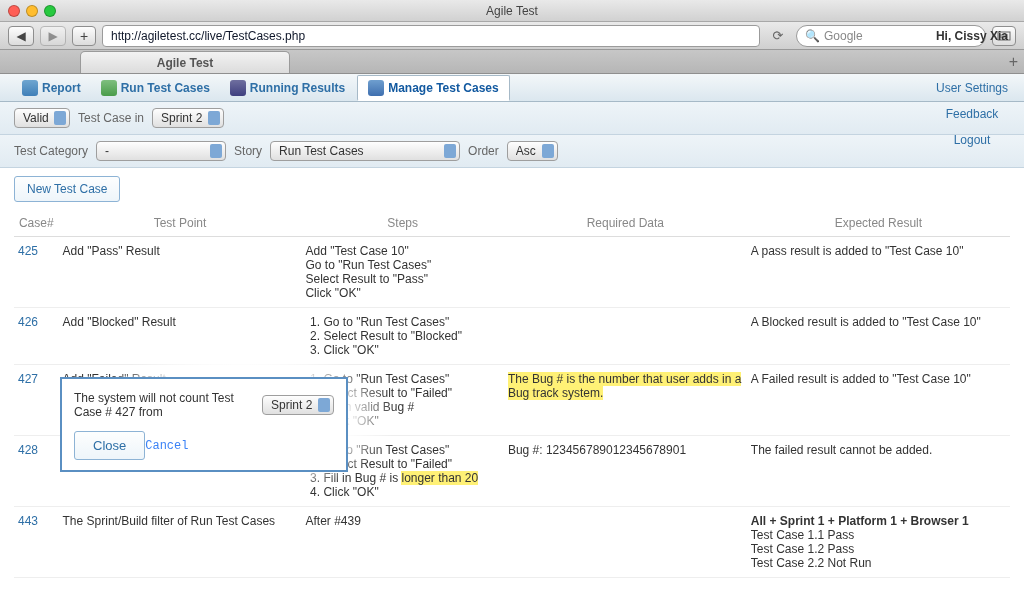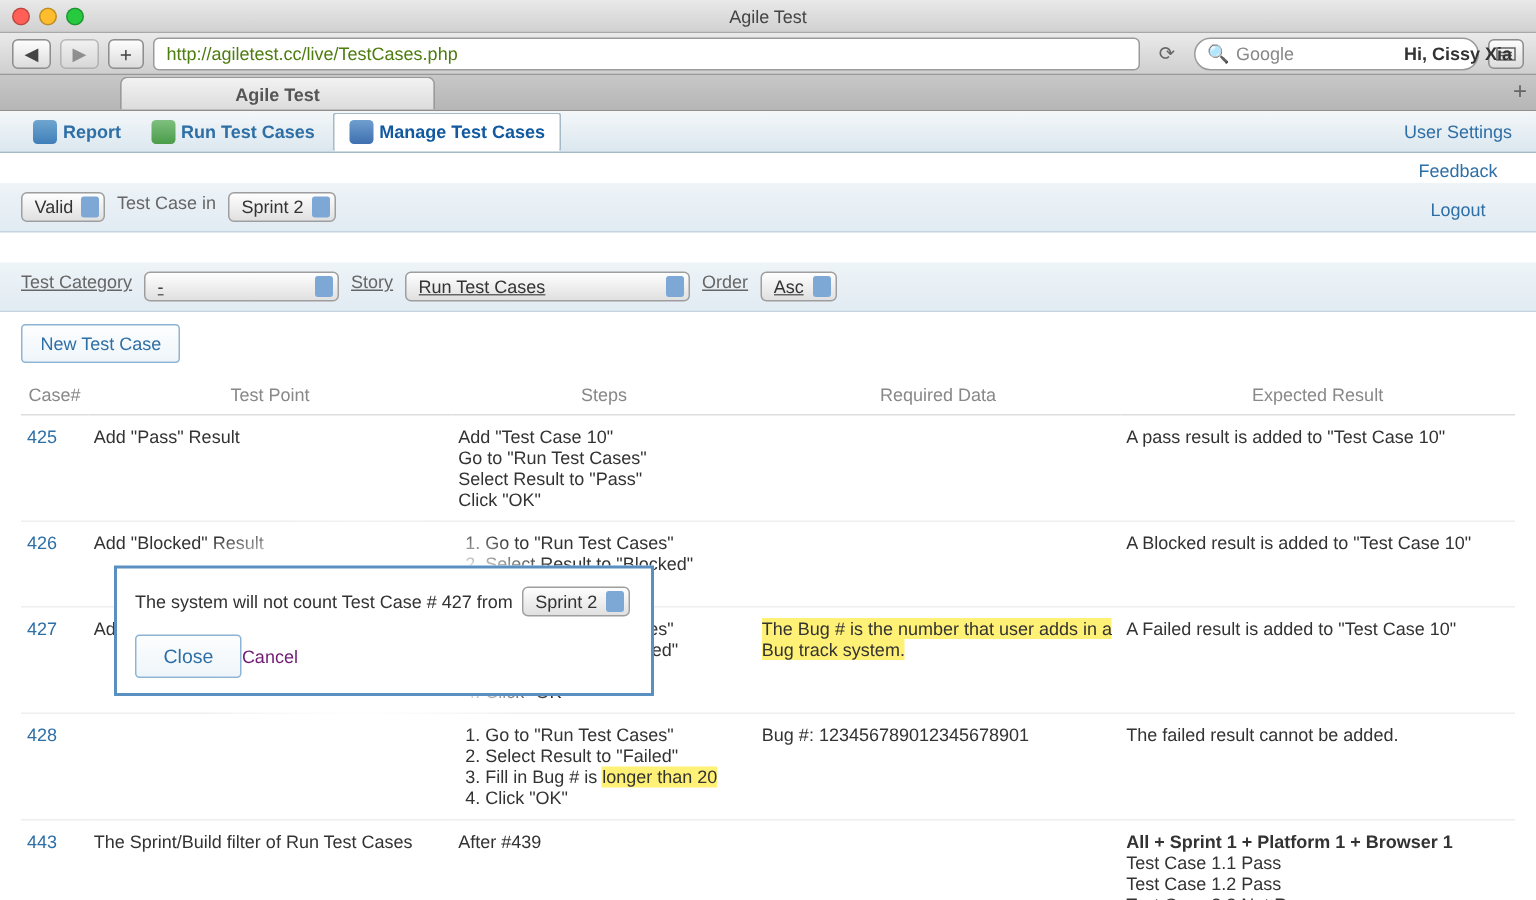--- a/index.html
+++ b/index.html
@@ -7,21 +7,21 @@
   
   .titlebar { height: 22px; background: linear-gradient(#e9e9e9,#d1d1d1); border-bottom:1px solid #a8a8a8; display:flex; align-items:center; position:relative; }
   .traffic { display:flex; gap:6px; margin-left:8px; }
   .tl { width:12px; height:12px; border-radius:50%; border:1px solid rgba(0,0,0,.25); }
   .tl.red{background:#ff5f56;} .tl.yel{background:#ffbd2e;} .tl.grn{background:#27c93f;}
   .wtitle { position:absolute; left:0; right:0; text-align:center; font-size:12px; color:#444; }
   
   .tbar { height:28px; background:linear-gradient(#eaeaea,#cfcfcf); border-bottom:1px solid #999; display:flex; align-items:center; gap:6px; padding:0 8px; }
   .navbtn { width:26px; height:20px; background:linear-gradient(#fdfdfd,#dcdcdc); border:1px solid #8e8e8e; border-radius:4px; display:flex; align-items:center; justify-content:center; font-size:12px; color:#444;}
   .plusbtn { width:24px; height:20px; background:linear-gradient(#fdfdfd,#dcdcdc); border:1px solid #8e8e8e; border-radius:4px; display:flex; align-items:center; justify-content:center; font-size:14px; color:#444;}
-  .urlbar { flex:1; height:22px; background:#fff; border:1px solid #9b9b9b; border-radius:4px; display:flex; align-items:center; padding:0 8px; font-size:12px; color:#4d7c0f;text-align:center; }
+  .urlbar { flex:1; height:22px; background:#fff; border:1px solid #9b9b9b; border-radius:4px; display:flex; align-items:center; padding:0 8px; font-size:12px; color:#0f172a;text-align:center; }
   .reloadbtn { width:24px; height:20px; font-size:13px; color:#666; display:flex;align-items:center;justify-content:center;}
   .searchbar { width:190px; height:22px; background:#fff; border:1px solid #9b9b9b; border-radius:11px; display:flex; align-items:center; padding:0 8px; gap:4px; font-size:12px; color:#888;}
   .searchbar .mag { font-size:12px; color:#666; }
   .readerbtn { width:24px; height:20px; background:linear-gradient(#fdfdfd,#dcdcdc); border:1px solid #8e8e8e; border-radius:4px; display:flex; align-items:center; justify-content:center;}
   
   .tabstrip { height:24px; background:linear-gradient(#c7c7c7,#b6b6b6); border-bottom:1px solid #8f8f8f; display:flex; align-items:flex-end; position:relative;}
   .pagetab { margin-left:80px; width:210px; height:22px; background:linear-gradient(#f2f2f2,#dcdcdc); border:1px solid #9a9a9a; border-bottom:none; border-radius:5px 5px 0 0; display:flex; align-items:center; justify-content:center; font-size:12px; color:#555; font-weight:bold;}
   .addtab { position:absolute; right:6px; top:3px; font-size:16px; color:#666; }
   
   .appnav { height:28px; background:linear-gradient(#f3f7f9,#dbe7ef); border-bottom:1px solid #a6b9c7; display:flex; align-items:center; padding:0 14px; gap:4px; }
@@ -29,44 +29,44 @@
   .navitem.active { color:#1259a0; background:#fff; border:1px solid #a6b9c7; border-bottom:1px solid #fff; margin-bottom:-1px; padding:4px 10px;}
   .navicon { width:16px; height:16px; display:inline-block; background:#5090c4; border-radius:3px;}
   .navi-report{background:linear-gradient(#6fa6d0,#3f7fb8);} 
   .navi-run{background:linear-gradient(#7fbf7f,#4a9c4a);} 
   .navi-running{background:linear-gradient(#6f6f9f,#3f3f7f);} 
   .navi-manage{background:linear-gradient(#6f9fcf,#3f6faf);}
   .navright { margin-left:auto; display:flex; align-items:center; gap:12px; font-size:12px; color:#2e6fa6;flex-direction:column;}
   .navright .greet{ color:#333; font-weight:bold;}
   .navright a{ color:#2e6fa6; text-decoration:none; cursor:pointer;}
   
-  .filterbar1, .filterbar2 { background:linear-gradient(#eef4f8,#e1ebf2); border-bottom:1px solid #c4d4e0; padding:6px 14px; display:flex; gap:8px; font-size:12px; color:#666;margin-top:20px;}
-  .filterbar2 { border-bottom:1px solid #c4d4e0;text-decoration:underline;}
+  .filterbar1, .filterbar2 { background:linear-gradient(#eef4f8,#e1ebf2); border-bottom:1px solid #c4d4e0; padding:6px 14px; display:flex; align-items:center; gap:8px; font-size:12px; color:#666;}
+  .filterbar2 { border-bottom:1px solid #c4d4e0;}
   .aquasel { -webkit-appearance:none; appearance:none; background:linear-gradient(#fefefe,#e0e0e0); border:1px solid #9e9e9e; border-radius:4px; height:20px; padding:0 20px 0 8px; font-size:12px; color:#333; position:relative;}
   .selwrap{ position:relative; display:inline-flex; }
   .selwrap::after{ content:""; position:absolute; right:4px; top:50%; transform:translateY(-50%); width:12px; height:14px; background:#7da8d6; border-radius:2px; pointer-events:none; }
   .selwrap::before{ content:"⌃⌄"; position:absolute; right:5px; top:50%; transform:translateY(-50%); font-size:7px; line-height:7px; color:#fff; z-index:2; pointer-events:none; letter-spacing:-2px; writing-mode:vertical-rl; display:none;}
   
   .content { padding:8px 14px; background:#fff; }
   .newbtn { display:inline-block; background:linear-gradient(#fdfefe,#eef5fa); border:1px solid #8db3d5; color:#2e6fa6; font-size:12px; padding:5px 12px; border-radius:3px; cursor:pointer; margin-bottom:8px;}
   table.cases { width:100%; border-collapse:collapse; }
   table.cases th { text-align:center; font-weight:normal; color:#888; font-size:12px; padding:6px 4px; border-bottom:1px solid #ddd;}
   table.cases td { vertical-align:top; font-size:12px; color:#333; padding:7px 4px; border-bottom:1px solid #eee;}
   .col-case{width:44px;} .col-tp{width:240px;} .col-steps{width:200px;} .col-req{width:240px;} .col-exp{width:260px;}
   .caselink{ color:#2e6fa6; cursor:pointer;}
   .hl { background:#fff176; }
   ol.steps{ margin-left:18px; padding:0;}
   ol.steps li{ margin:0; }
   
   .spot { position:absolute; left:40px; top:320px; width:400px; height:200px; background:radial-gradient(ellipse 200px 100px at 50% 50%, rgba(255,255,255,1) 40%, rgba(255,255,255,0.9) 55%, rgba(255,255,255,0) 78%); pointer-events:none; z-index:40;}
-  .dialog { position:absolute; left:76px; top:377px; width:360px; background:#fff; border:2px solid #5a8fc2; padding:12px 12px 10px 12px; z-index:50; font-size:12px; color:#333;}
+  .dialog { position:absolute; left:60px; top:377px; width:288px; background:#fff; border:2px solid #5a8fc2; padding:12px 12px 10px 12px; z-index:50; font-size:12px; color:#333;}
   .dialog .row1{ display:flex; align-items:center; gap:6px; margin-bottom:12px;}
   .dialog .row2{ display:flex; align-items:center; }
   .dlgbtn { background:linear-gradient(#fdfefe,#eef5fa); border:1px solid #8db3d5; color:#2e6fa6; font-size:13px; padding:6px 18px; border-radius:3px; cursor:pointer;}
-  .dlglink { color:#701a75; cursor:pointer;}
+  .dlglink { color:#3b82f6; cursor:pointer;font-family:Liberation Mono, monospace;}
 </style>
 </head>
 <body>
 
 <div class="titlebar">
   <div class="traffic">
     <div class="tl red"></div>
     <div class="tl yel"></div>
     <div class="tl grn"></div>
   </div>
@@ -100,20 +100,24 @@
 </div>
 
 <div class="appnav">
   <div class="navitem">
       <span class="navicon navi-report"></span>
       <span>Report</span>
     </div>
   <div class="navitem">
       <span class="navicon navi-run"></span>
       <span>Run Test Cases</span>
+    </div>
+  <div class="navitem">
+      <span class="navicon navi-running"></span>
+      <span>Running Results</span>
     </div>
   <div class="navitem active">
       <span class="navicon navi-manage"></span>
       <span>Manage Test Cases</span>
     </div>
   <div class="navright">
     <span class="greet">Hi, Cissy Xia</span>
     <a>Administration</a>
     <a>User Settings</a>
     <a>Feedback</a>

